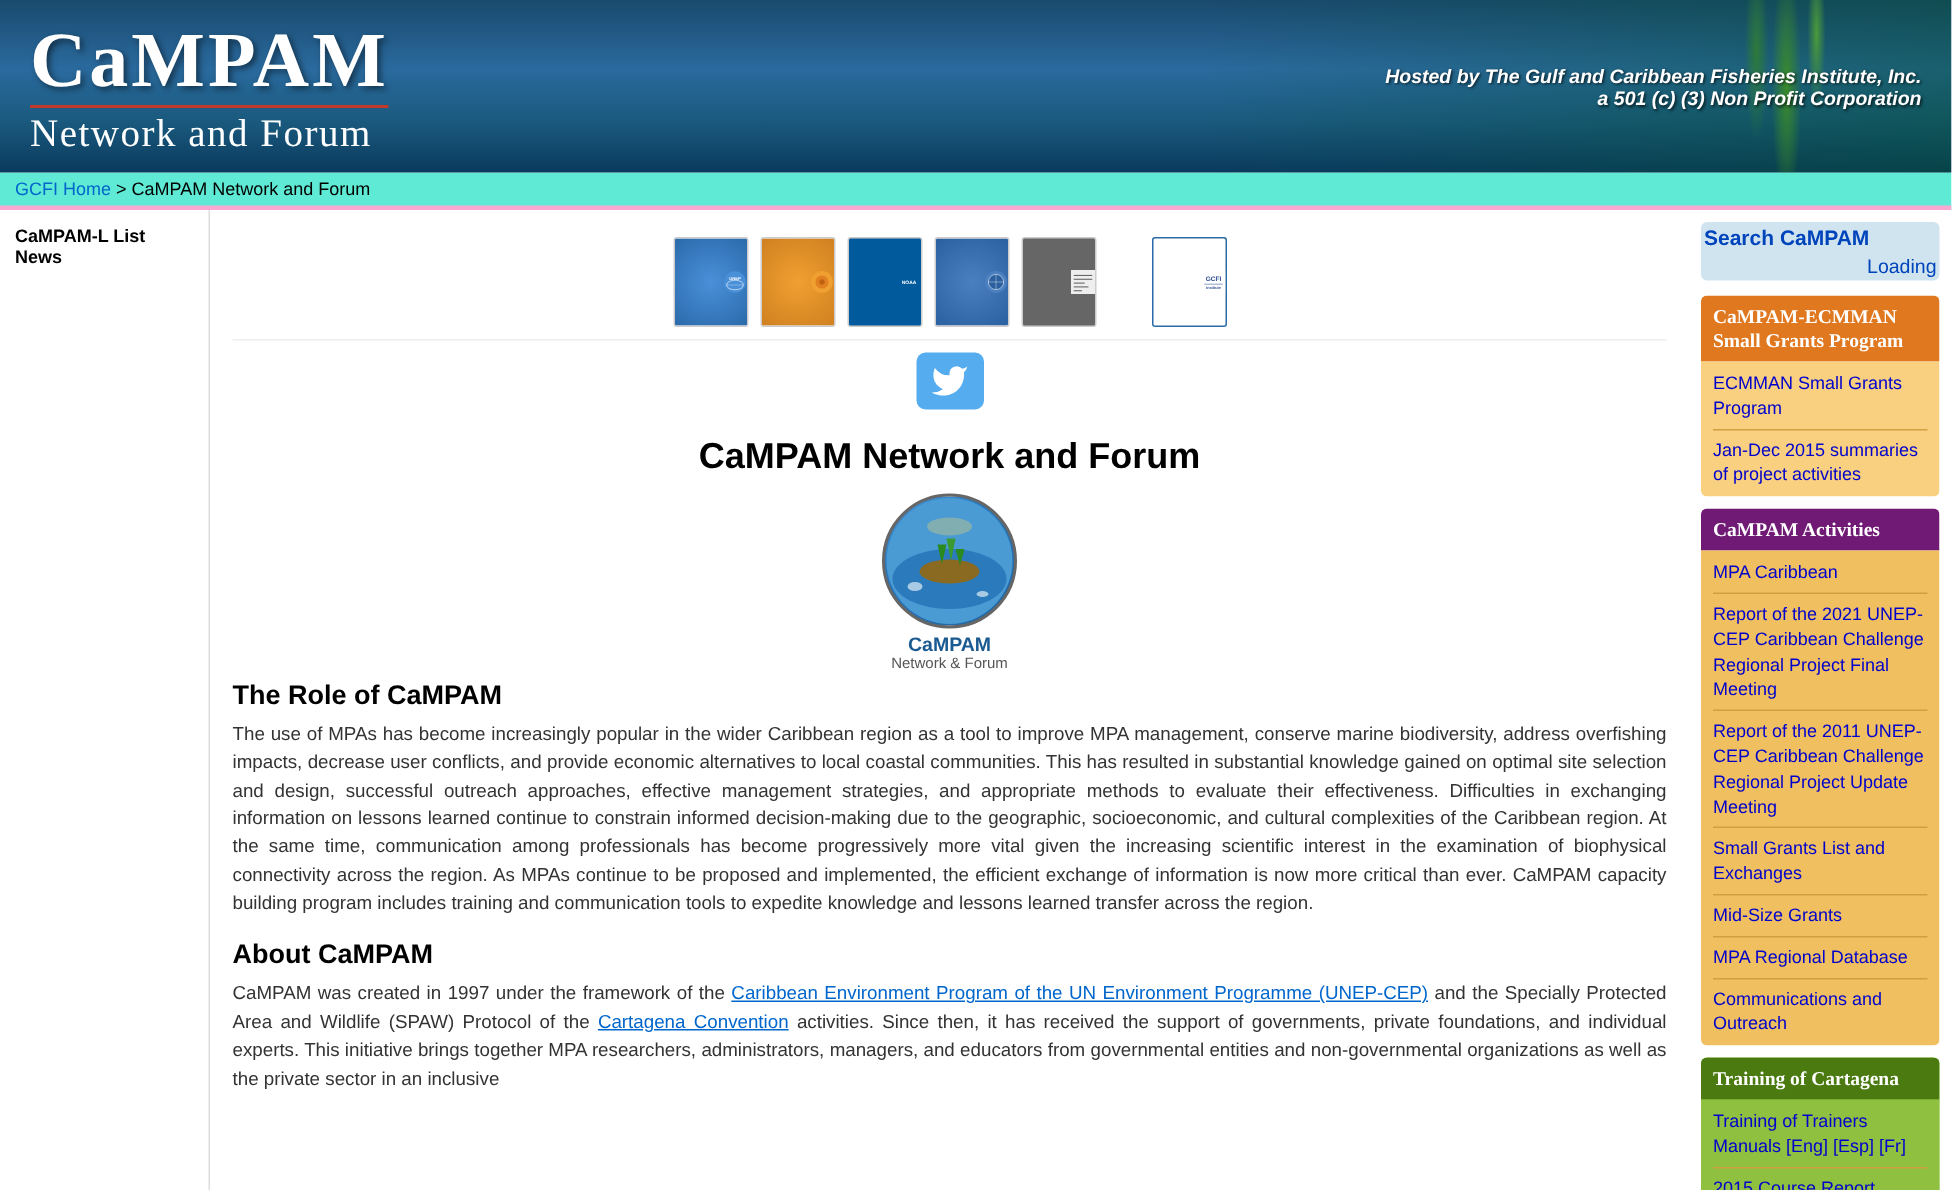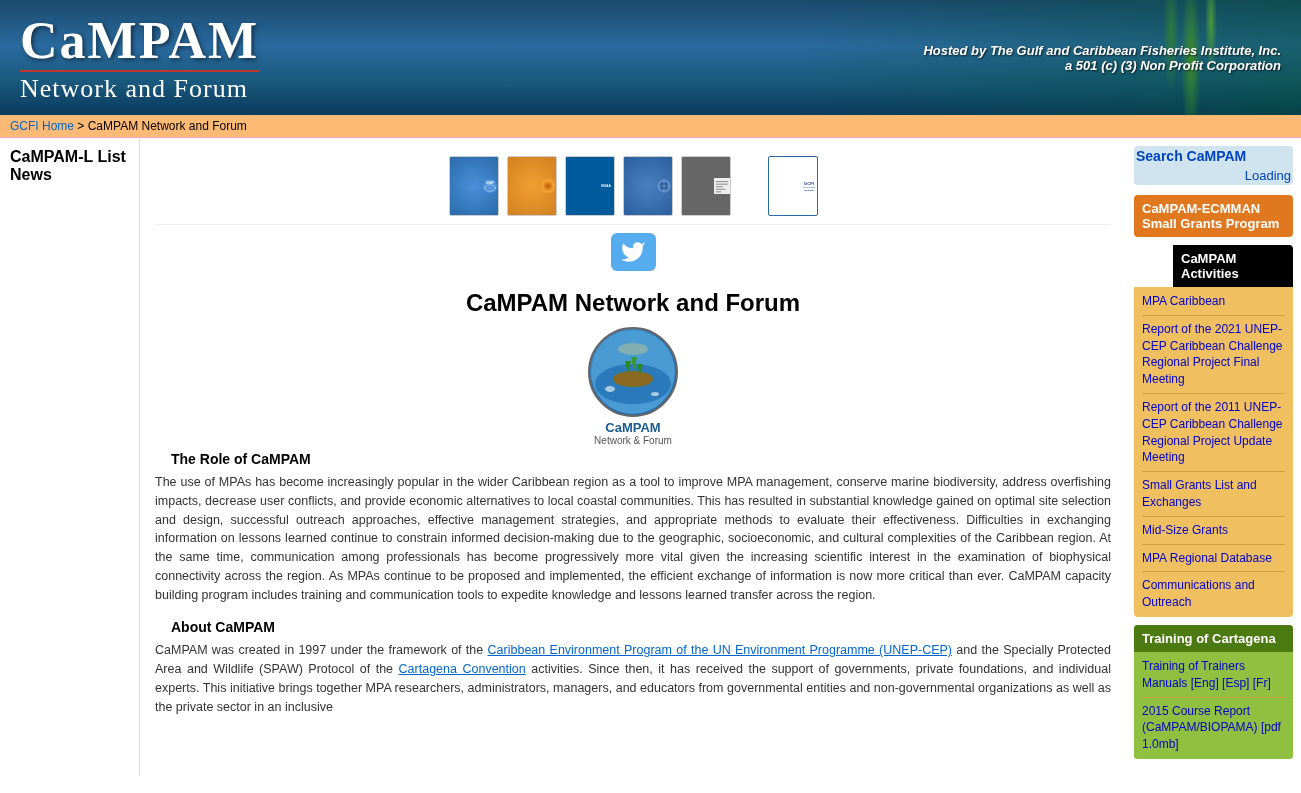--- a/index.html
+++ b/index.html
@@ -65,44 +65,44 @@
       width: 400px;
       z-index: 1;
       background: 
         radial-gradient(ellipse 8px 60px at 80% 30%, #2d7a3a 0%, transparent 100%),
         radial-gradient(ellipse 10px 80px at 85% 50%, #3a8a2a 0%, transparent 100%),
         radial-gradient(ellipse 6px 50px at 90% 20%, #4a9a3a 0%, transparent 100%);
     }
 
     
     #breadcrumb {
-      background: #fdba74;
+      background: #5eead4;
       padding: 4px 10px;
-      border-bottom: 1px solid #f9a8d4;
+      border-bottom: 3px solid #f9a8d4;
       font-size: 12px;
     }
     #breadcrumb a { color: #0066cc; text-decoration: none; }
 
     
     #main-layout {
       display: flex;
       width: 100%;
     }
 
     
     #left-sidebar {
       width: 140px;
       min-width: 140px;
       padding: 10px;
       background: #fff;
       border-right: 1px solid #ddd;
     }
     #left-sidebar .sidebar-title {
       font-weight: bold;
-      font-size: 16px;
+      font-size: 12px;
       color: #000;
     }
 
     
     #center-content {
       flex: 1;
       padding: 10px 15px;
     }
 
     
@@ -217,25 +217,24 @@
     .campam-logo-subtext {
       font-size: 10px;
       color: #555;
     }
 
     
     .content-section {
       margin-bottom: 15px;
     }
     .section-heading {
-      font-size: 14px;
+      font-size: 18px;
       font-weight: bold;
       color: #000;
       margin-bottom: 6px;
-      margin-left: 16px;
     }
     .section-text {
       font-size: 12.5px;
       color: #333;
       line-height: 1.5;
       text-align: justify;
     }
     .section-text a {
       color: #0066cc;
       text-decoration: underline;
@@ -273,23 +272,24 @@
     .sidebar-panel {
       border-radius: 4px;
       margin-bottom: 8px;
       overflow: hidden;
     }
     .sidebar-panel-header {
       padding: 6px 8px;
       font-weight: bold;
       font-size: 13px;
       color: #fff;
+      font-family: Liberation Serif, serif;
     }
     .sidebar-panel-header.orange { background: #e07820; }
-    .sidebar-panel-header.brown { background: #000000; margin-left: 39px; }
+    .sidebar-panel-header.brown { background: #701a75; }
     .sidebar-panel-header.dark-green { background: #4a7a10; }
 
     .sidebar-panel-body {
       background: #f0c060;
       padding: 4px 8px;
     }
     .sidebar-panel-body.light-orange { background: #f8d080; }
     .sidebar-panel-body.activities-bg { background: #f0c060; }
     .sidebar-panel-body.tot-bg { background: #90c040; }
 
@@ -445,20 +445,25 @@
 
   <div id="right-sidebar">
 
     <div class="search-box">
       <a href="#">Search CaMPAM</a>
       <div class="search-loading">Loading</div>
     </div>
 
     <div class="sidebar-panel">
       <div class="sidebar-panel-header orange">CaMPAM-ECMMAN Small Grants Program</div>
+      <div class="sidebar-panel-body light-orange">
+        <a class="sidebar-link" href="#">ECMMAN Small Grants Program</a>
+        <hr class="sidebar-divider">
+        <a class="sidebar-link" href="#">Jan-Dec 2015 summaries of project activities</a>
+      </div>
     </div>
 
     <div class="sidebar-panel">
       <div class="sidebar-panel-header brown">CaMPAM Activities</div>
       <div class="sidebar-panel-body activities-bg">
         <a class="sidebar-link" href="#">MPA Caribbean</a>
         <hr class="sidebar-divider">
         <a class="sidebar-link" href="#">Report of the 2021 UNEP-CEP Caribbean Challenge Regional Project Final Meeting</a>
         <hr class="sidebar-divider">
         <a class="sidebar-link" href="#">Report of the 2011 UNEP-CEP Caribbean Challenge Regional Project Update Meeting</a>

